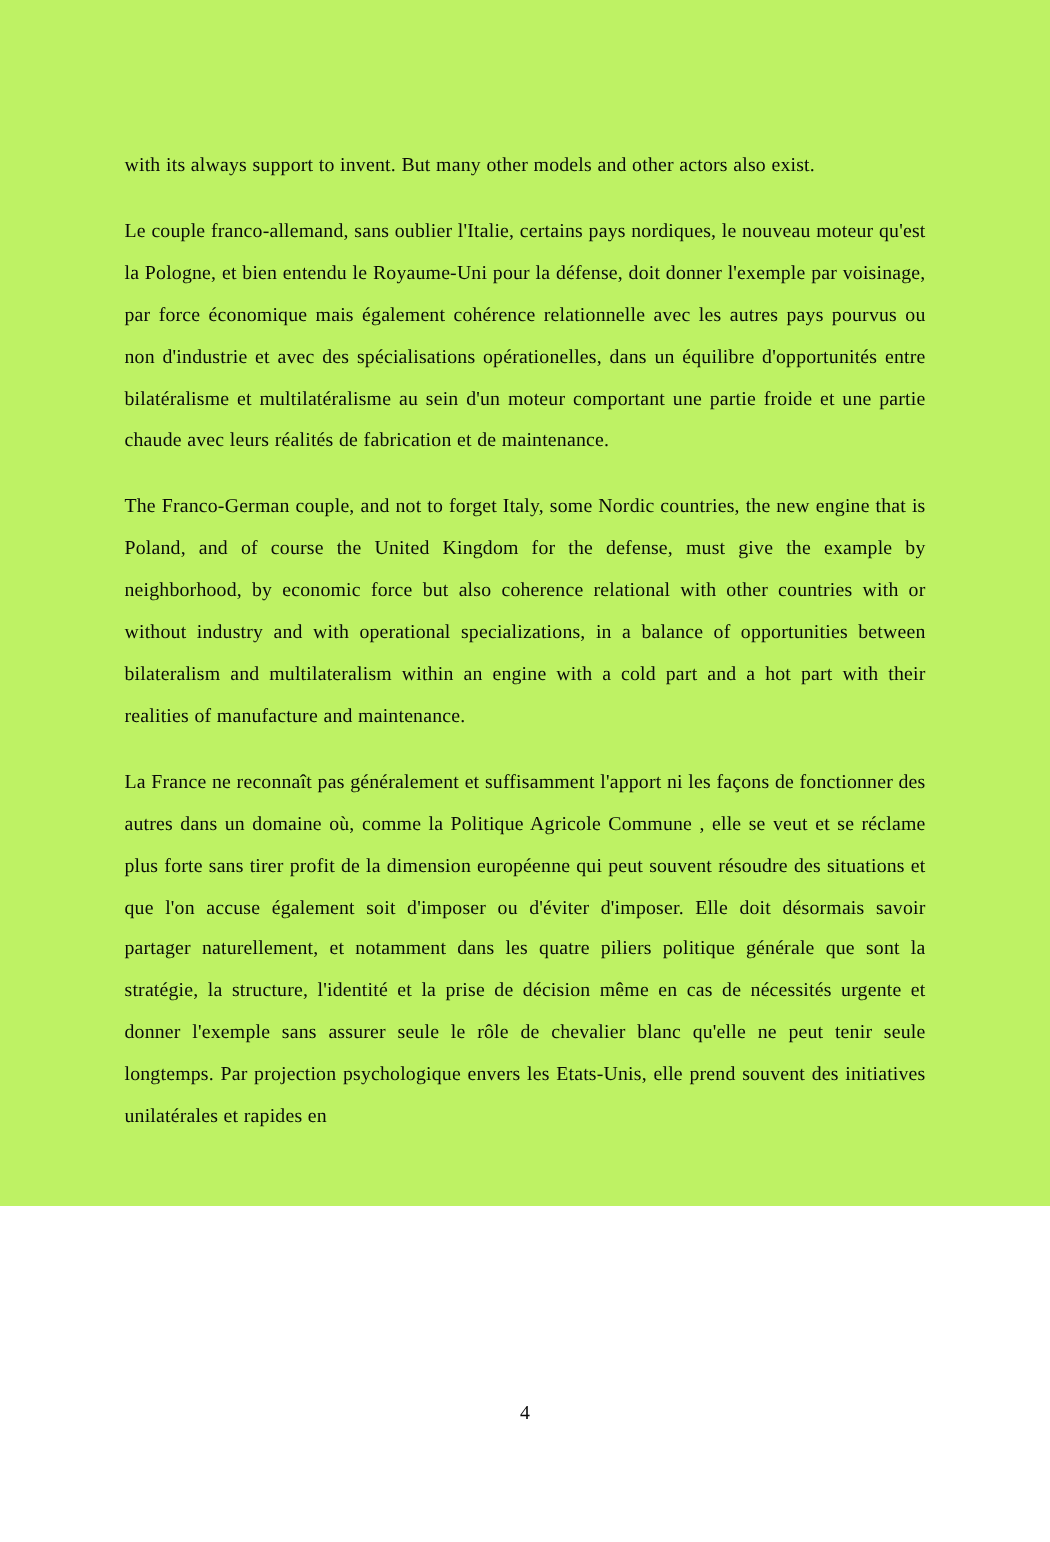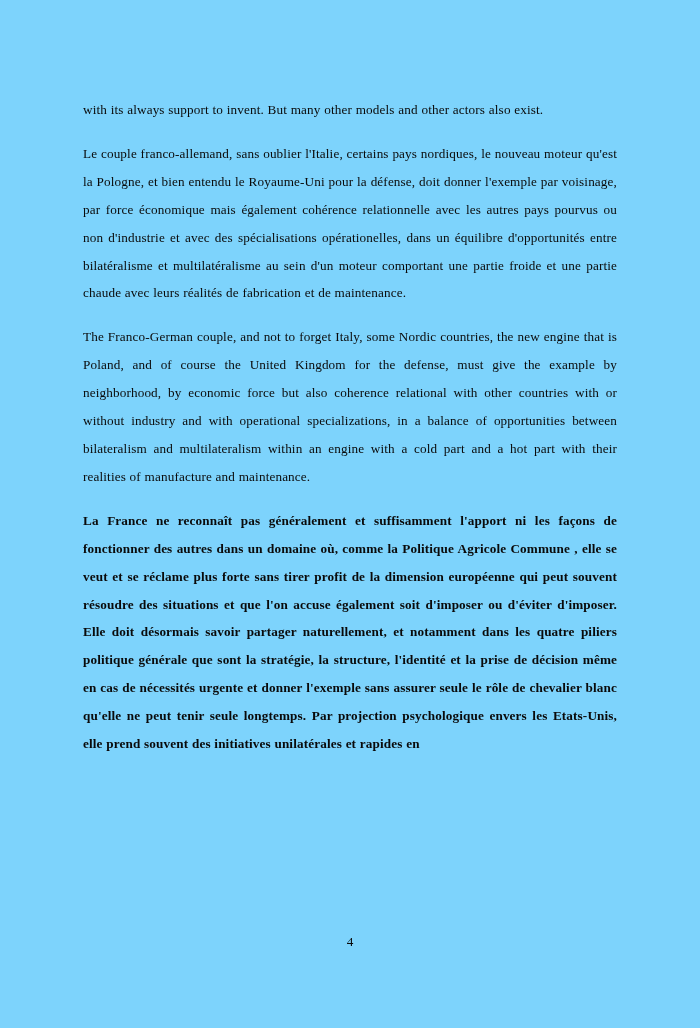--- a/index.html
+++ b/index.html
@@ -14,43 +14,42 @@
     color: #000000;
     overflow: hidden;
     position: relative;
     -webkit-font-smoothing: antialiased;
   }
   .page {
     position: absolute;
     left: 0;
     top: 0;
     width: 700px;
-    height: 1028px;
-    background: #7dd3fc;
+    height: 804px;
+    background: #bef264;
   }
   .text-column {
     position: absolute;
     left: 83px;
     top: 96px;
     width: 534px;
   }
   .para {
     font-size: 13.2px;
     line-height: 27.9px;
     text-align: justify;
     text-justify: inter-word;
     margin: 0 0 16px 0;
     color: #0a0a0a;
     letter-spacing: 0.01em;
     word-spacing: 0.02em;
     hyphens: none;
   }
   .para:last-child {
     margin-bottom: 14px;
-    font-weight: bold;
   }
   
   .para-continued {
     text-align-last: left;
   }
   .page-number {
     position: absolute;
     left: 0;
     top: 932px;
     width: 700px;

